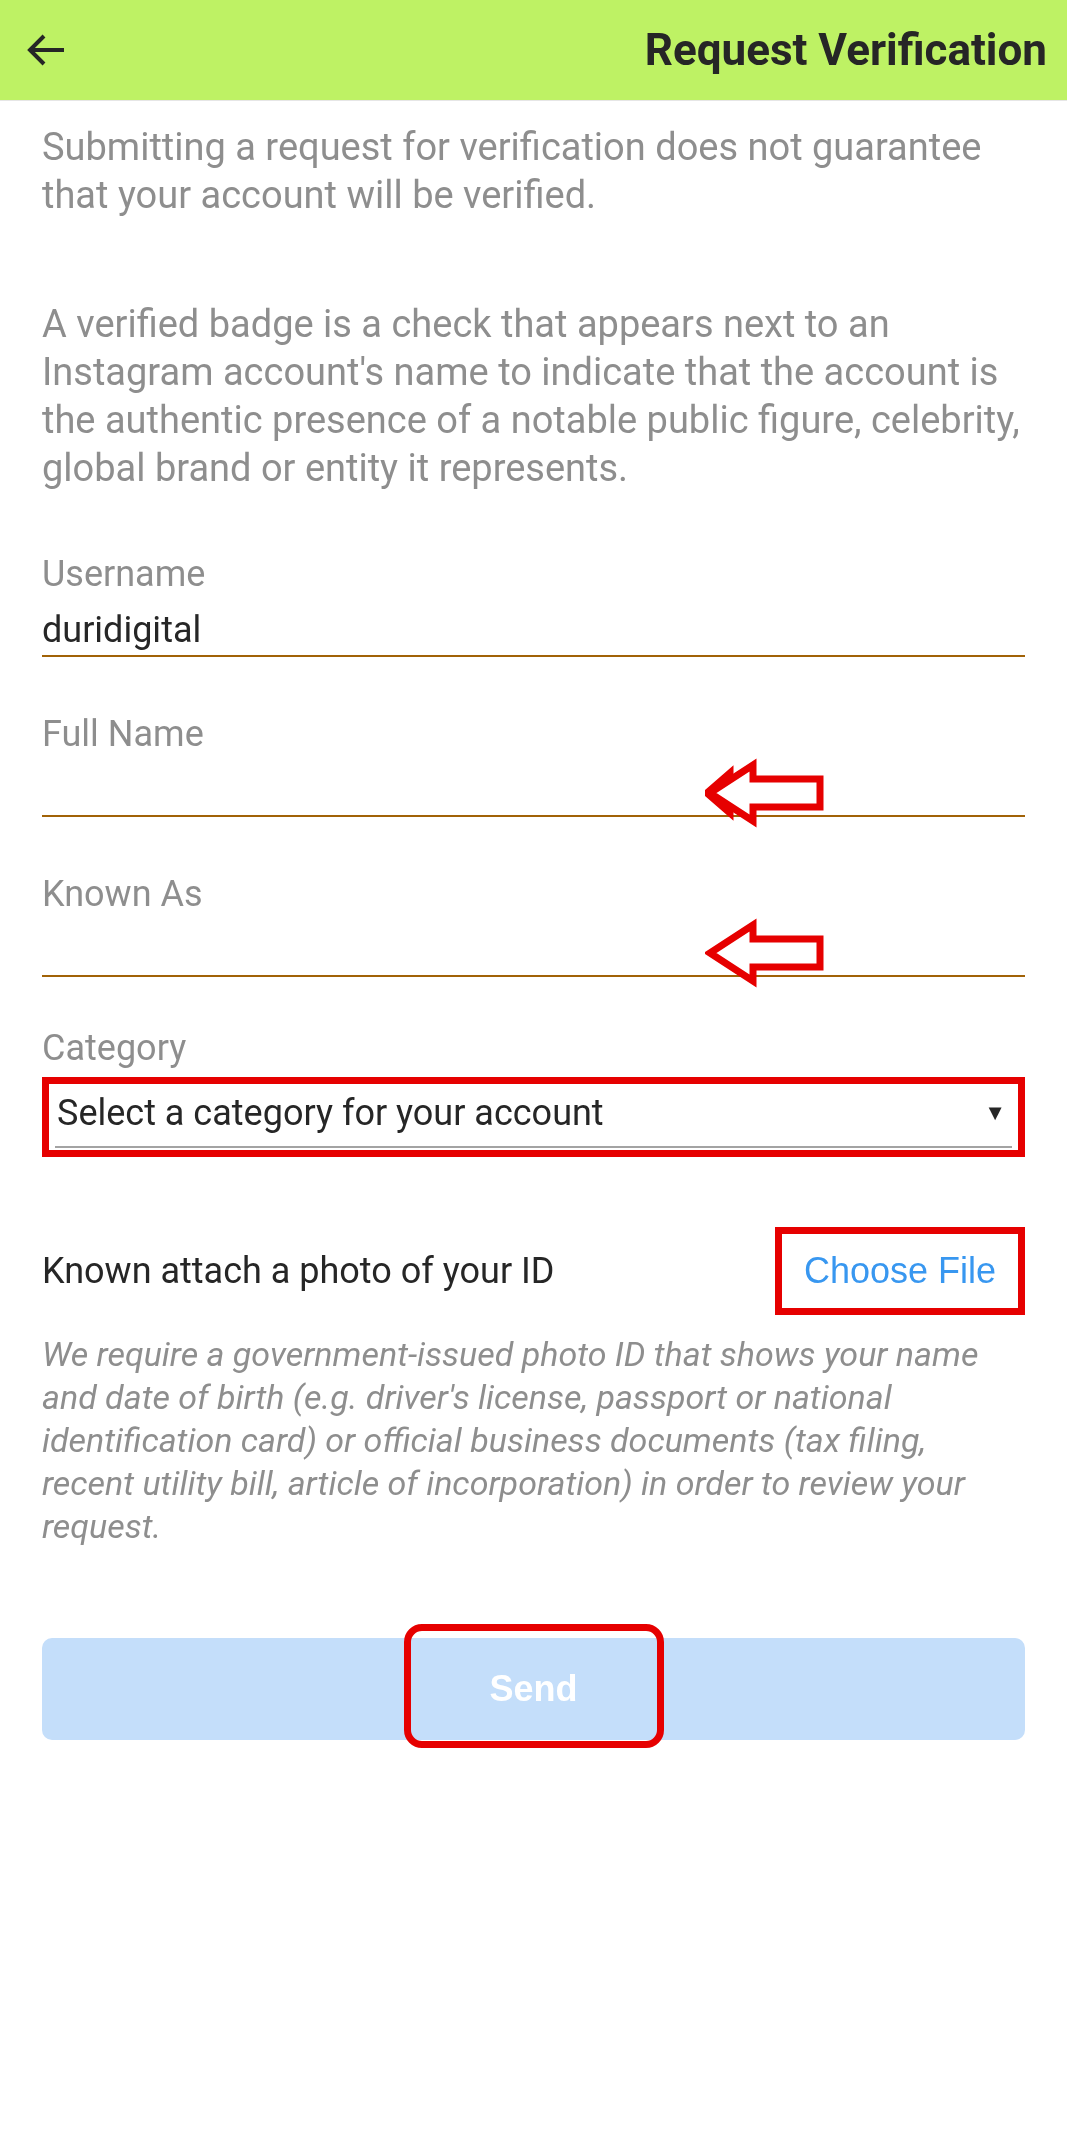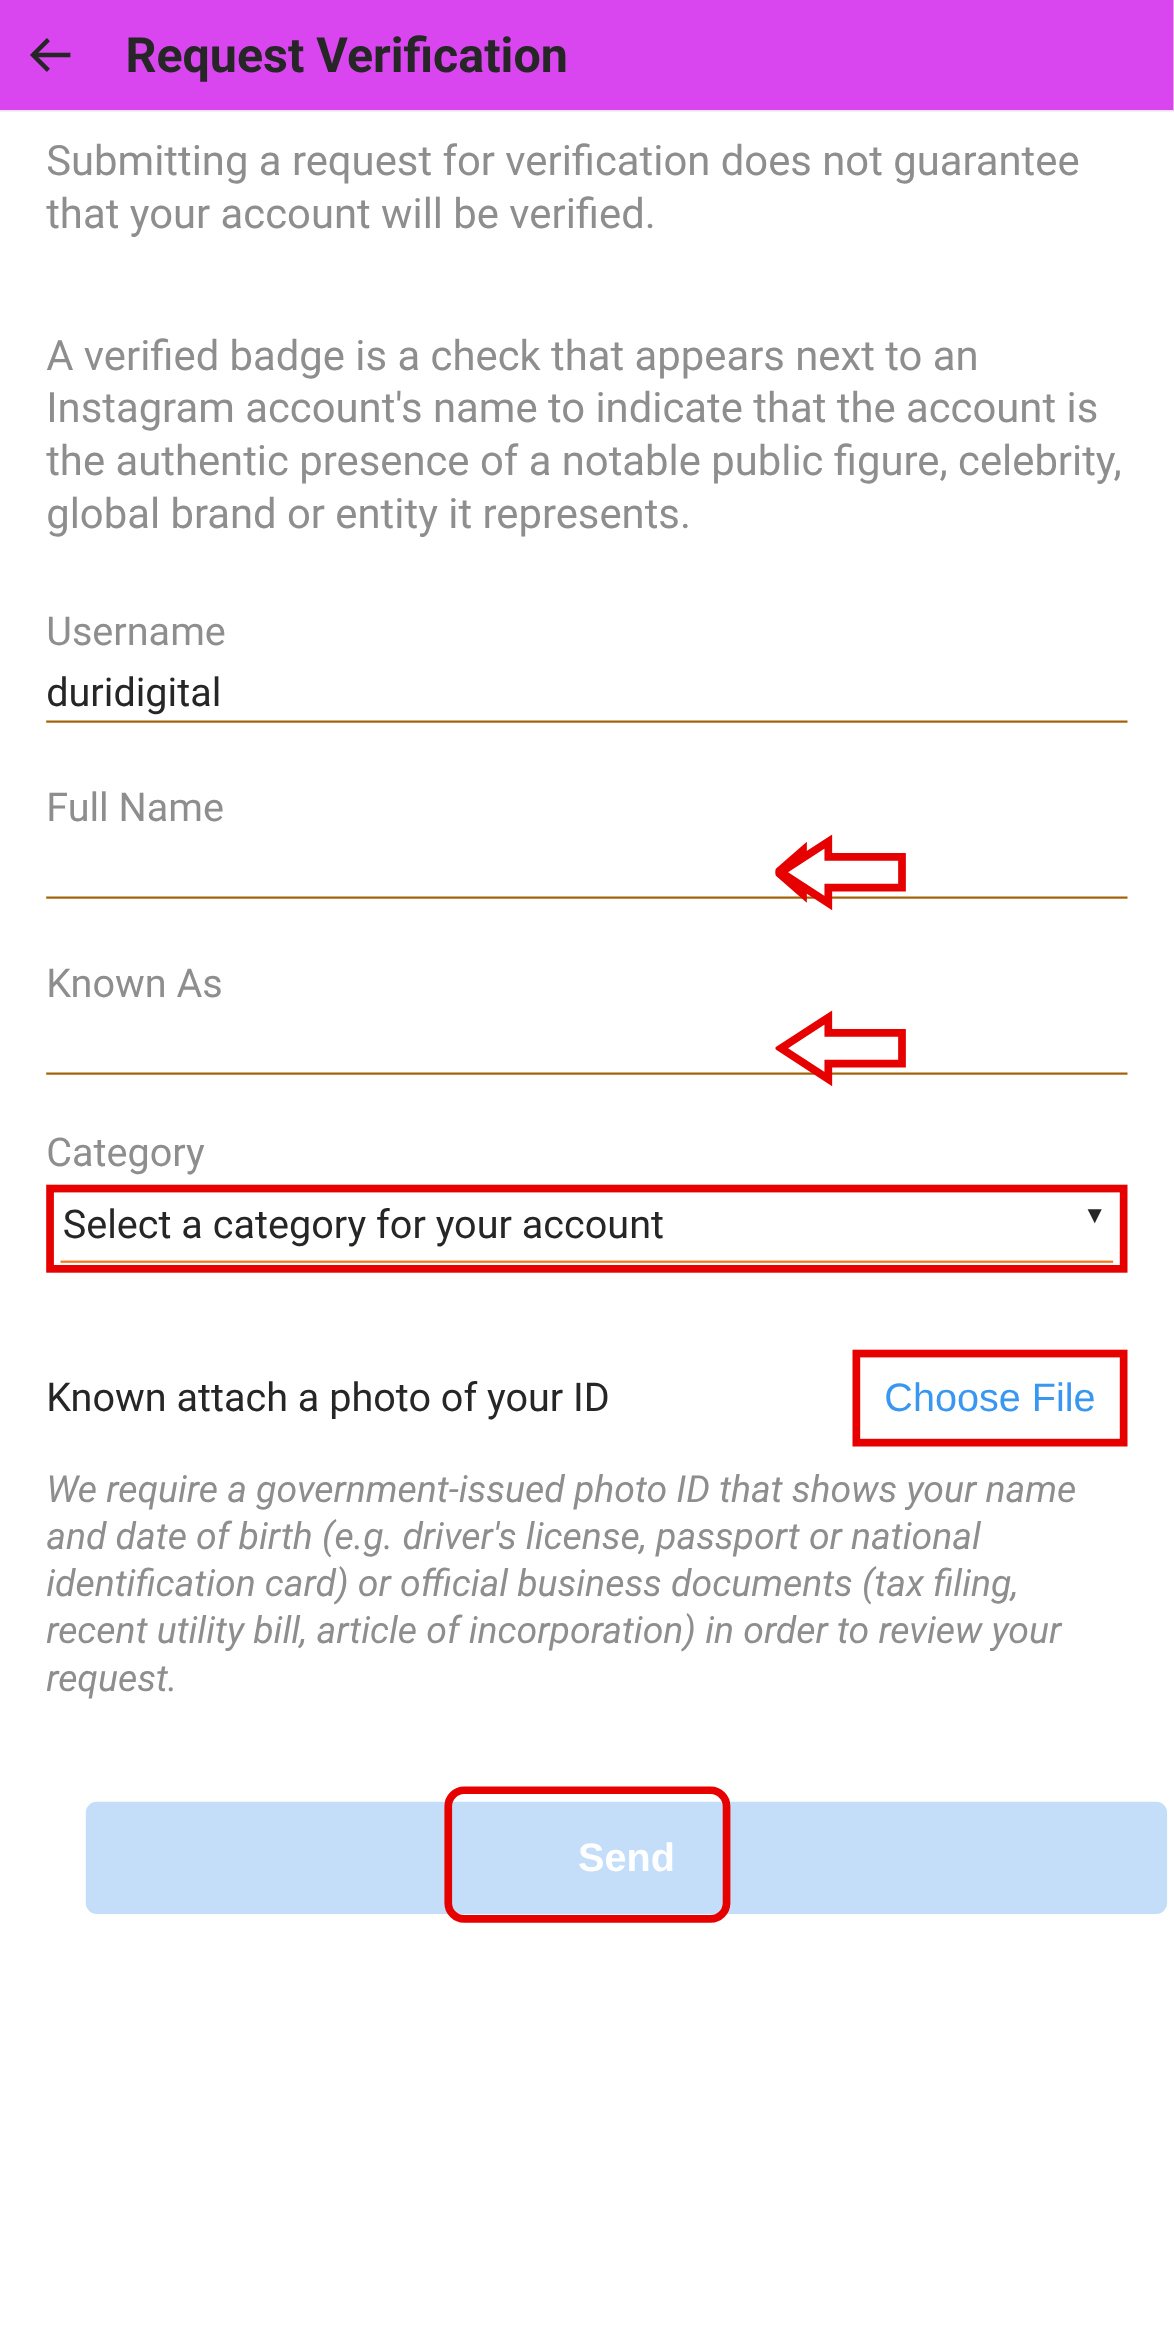--- a/index.html
+++ b/index.html
@@ -1,22 +1,23 @@
 <!DOCTYPE html>
 <html><head>
 <meta charset="utf-8">
 <style>
   * { box-sizing: border-box; margin: 0; padding: 0; }
   html, body { width: 1067px; font-family: -apple-system, BlinkMacSystemFont, "Segoe UI", Roboto, Helvetica, Arial, sans-serif; background: #ffffff; }
   .header {
     display: flex;
     align-items: center;
     padding: 24px 20px;
-    background: #d946ef;
+    background: #bef264;
     border-bottom: 1px solid #e6e6e6;
+    justify-content: space-between;
   }
   .back-btn {
     width: 52px; height: 52px;
     display: flex; align-items: center; justify-content: center;
     margin-right: 42px;
     cursor: pointer;
   }
   .back-btn svg { width: 48px; height: 48px; stroke: #262626; stroke-width: 2; fill: none; }
   .header-title {
     font-size: 44px;
@@ -67,21 +68,22 @@
 
   .category-box-wrap { margin-top: -6px; }
   .red-box-select {
     border: 7px solid #e60000;
     padding: 4px 6px 2px 6px;
     margin-top: 6px;
   }
   .select-row {
     display: flex;
     justify-content: space-between;
-    border-bottom: 2px solid #f97316;
+    align-items: center;
+    border-bottom: 2px solid #a3a3a3;
     padding: 4px 6px 12px 2px;
     cursor: pointer;
   }
   .select-text { font-size: 36px; color: #262626; }
   .select-caret { font-size: 22px; color: #262626; }
 
   .attach-row {
     display: flex;
     justify-content: space-between;
     align-items: center;
@@ -114,21 +116,20 @@
   .send-btn {
     width: 100%;
     background: #c4defa;
     color: #ffffff;
     font-size: 36px;
     font-weight: 700;
     border: none;
     border-radius: 10px;
     padding: 30px 0;
     cursor: pointer;
-    margin-left: 36px;
   }
   .send-red-box {
     position: absolute;
     border: 7px solid #e60000;
     border-radius: 18px;
     top: -14px;
     left: 50%;
     transform: translateX(-50%);
     width: 260px;
     height: 124px;

